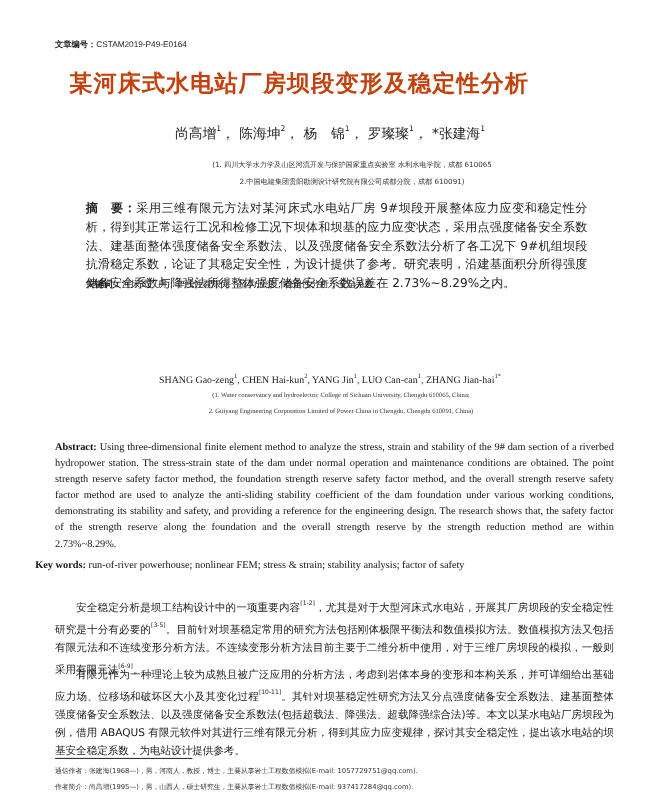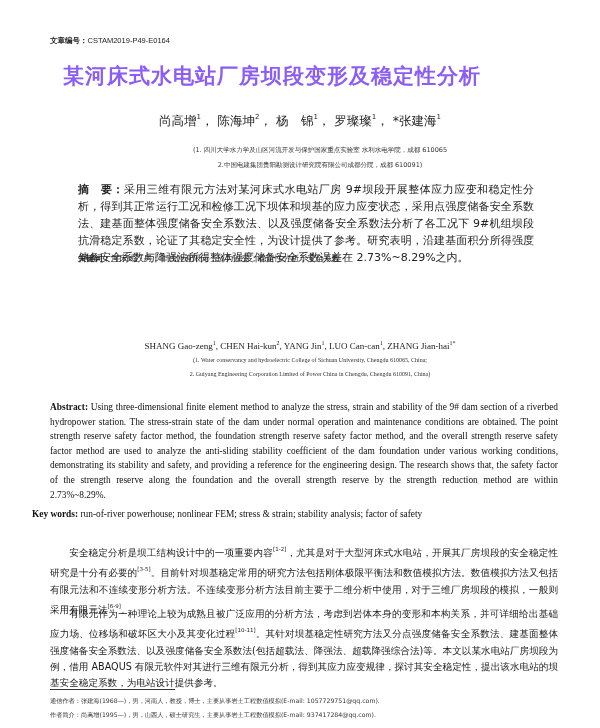--- a/index.html
+++ b/index.html
@@ -1,21 +1,21 @@
 <!DOCTYPE html>
 <html><head>
 <meta charset="utf-8">
 <style>
   * { margin: 0; padding: 0; box-sizing: border-box; }
   html, body { width: 600px; height: 728px; background: #ffffff; overflow: hidden; }
   body { font-family: "Liberation Serif", "DejaVu Serif", serif; color: #111; position: relative; }
   .abs { position: absolute; }
   .article-id { left: 50px; top: 36px; font-size: 7.5px; font-family: "Liberation Sans", sans-serif; color: #222; }
   .article-id b { font-weight: bold; }
-  .cn-title { left: 0; width: 544px; top: 62px; text-align: center; font-family: "DejaVu Sans", sans-serif; font-size: 21px; font-weight: bold; letter-spacing: 1px; color: #8b5cf6; }
+  .cn-title { left: 0; width: 544px; top: 62px; text-align: center; font-family: "DejaVu Sans", sans-serif; font-size: 21px; font-weight: bold; letter-spacing: 1px; color: #c2410c; }
   .cn-authors { left: 0; width: 600px; top: 113px; text-align: center; font-size: 12.5px; font-family: "DejaVu Sans", sans-serif; color: #222; }
   .cn-authors sup { font-size: 7px; vertical-align: 6px; }
   .cn-affil { left: 0; width: 600px; text-align: center; font-size: 6.5px; font-family: "DejaVu Sans", sans-serif; color: #333; }
   .cn-affil.a1 { top: 146px; padding-left: 40px; }
   .cn-affil.a2 { top: 161px; padding-left: 40px; }
   .cn-abstract { left: 78px; width: 456px; top: 181px; font-size: 11px; line-height: 17px; font-family: "DejaVu Sans", sans-serif; color: #222; text-align: justify; }
   .cn-abstract .lbl { font-weight: bold; }
   .cn-keywords { left: 78px; width: 456px; top: 253px; font-size: 8.2px; font-family: "DejaVu Sans", sans-serif; color: #222; }
   .cn-keywords .lbl { font-weight: bold; }
   .en-title { left: 0; width: 600px; top: 280px; text-align: center; font-family: "Liberation Serif", serif; font-weight: bold; font-size: 14.5px; line-height: 17px; color: #111; }

